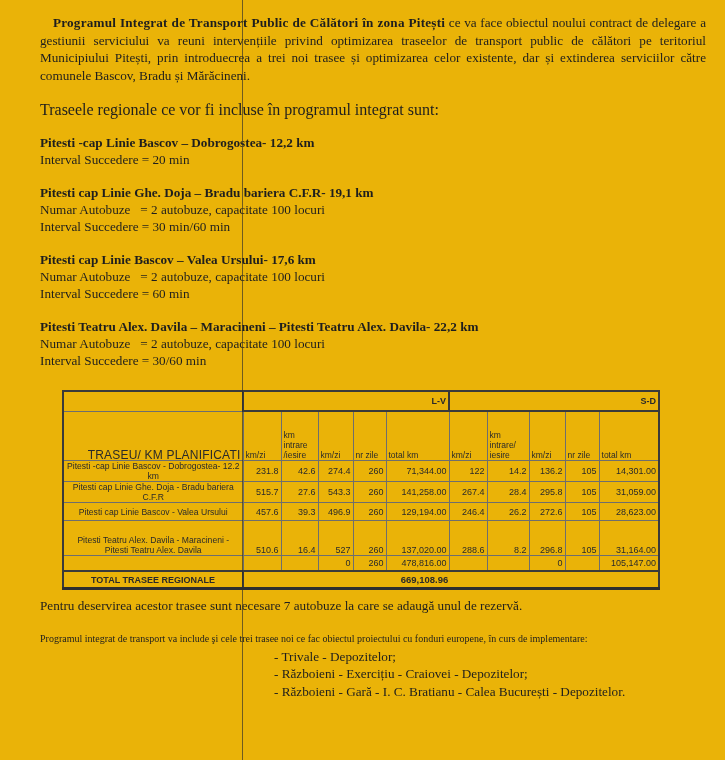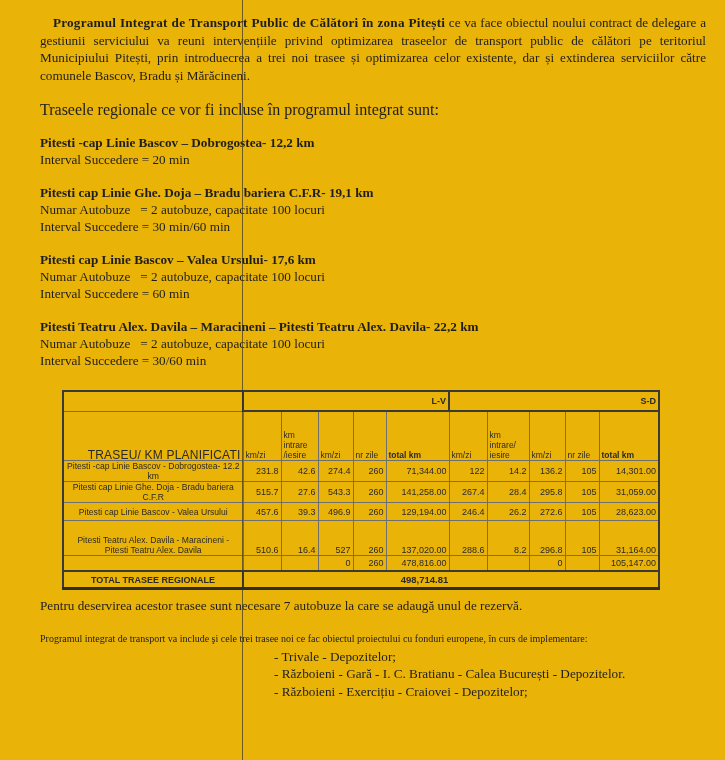--- a/index.html
+++ b/index.html
@@ -16,21 +16,21 @@
   .route .rl{white-space:pre-wrap;}
   table.reg{margin-top:21px;margin-left:22px;border-collapse:collapse;table-layout:fixed;
             width:596px;font-family:"Liberation Sans",sans-serif;color:#2a2a2a;
             border:2px solid #3a3a3a;}
   table.reg td,table.reg th{border:1px solid #6e6e6e;padding:0 2px;font-weight:normal;
             font-size:8.5px;line-height:10px;overflow:hidden;}
   tr.grp th{border:2px solid #3a3a3a;font-weight:bold;font-size:9px;text-align:right;height:18px;}
   tr.grp th.corner{border:1px solid #6e6e6e;border-top:2px solid #3a3a3a;border-left:2px solid #3a3a3a;}
   tr.hdr th{height:48px;vertical-align:bottom;text-align:left;}
   tr.hdr th.lbl{text-align:right;font-size:12px;letter-spacing:.2px;}
-  tr.hdr th.tk{font-weight:bold;}
+  tr.hdr th.tk{font-weight:normal;}
   tr.data td{height:17px;}
   tr.data td.lbl{text-align:center;font-size:8.6px;}
   tr.data td.num{text-align:right;font-size:9px;}
   tr.tall td{height:34px;vertical-align:bottom;}
   tr.sub td{height:14px;text-align:right;font-size:9px;border-bottom:2px solid #3a3a3a;}
   tr.tot td{height:15px;border:2px solid #3a3a3a;border-bottom:3px solid #2e2e2e;}
   tr.tot td.lbl{font-weight:bold;text-align:center;font-size:9px;}
   tr.tot td.val{font-weight:bold;text-align:center;font-size:9.5px;padding-right:55px;}
   .after{margin-top:7px;font-size:13.2px;line-height:17px;}
   .closing{margin-top:16px;font-size:10px;line-height:17.5px;text-align:justify;}
@@ -163,28 +163,28 @@
         <td>260</td>
         <td>478,816.00</td>
         <td></td>
         <td></td>
         <td>0</td>
         <td></td>
         <td>105,147.00</td>
       </tr>
       <tr class="tot">
         <td class="lbl">TOTAL TRASEE REGIONALE</td>
-        <td class="val" colspan="10">498,714.81</td>
+        <td class="val" colspan="10">669,108.96</td>
       </tr>
     </tbody>
       </table>
 
     <p class="after">Pentru deservirea acestor trasee sunt necesare 7 autobuze la care se adaugă unul de rezervă.</p>
 
     <p class="closing">Programul integrat de transport va include şi cele trei trasee noi ce fac obiectul proiectului cu fonduri europene, în curs de implementare:</p>
     <div class="blist">
       <div>- Trivale - Depozitelor;</div>
+      <div>- Războieni - Exercițiu - Craiovei - Depozitelor;</div>
       <div>- Războieni - Gară - I. C. Bratianu - Calea București - Depozitelor.</div>
-      <div>- Războieni - Exercițiu - Craiovei - Depozitelor;</div>
     </div>
 
   </div>
 </div>
 
 </body></html>

